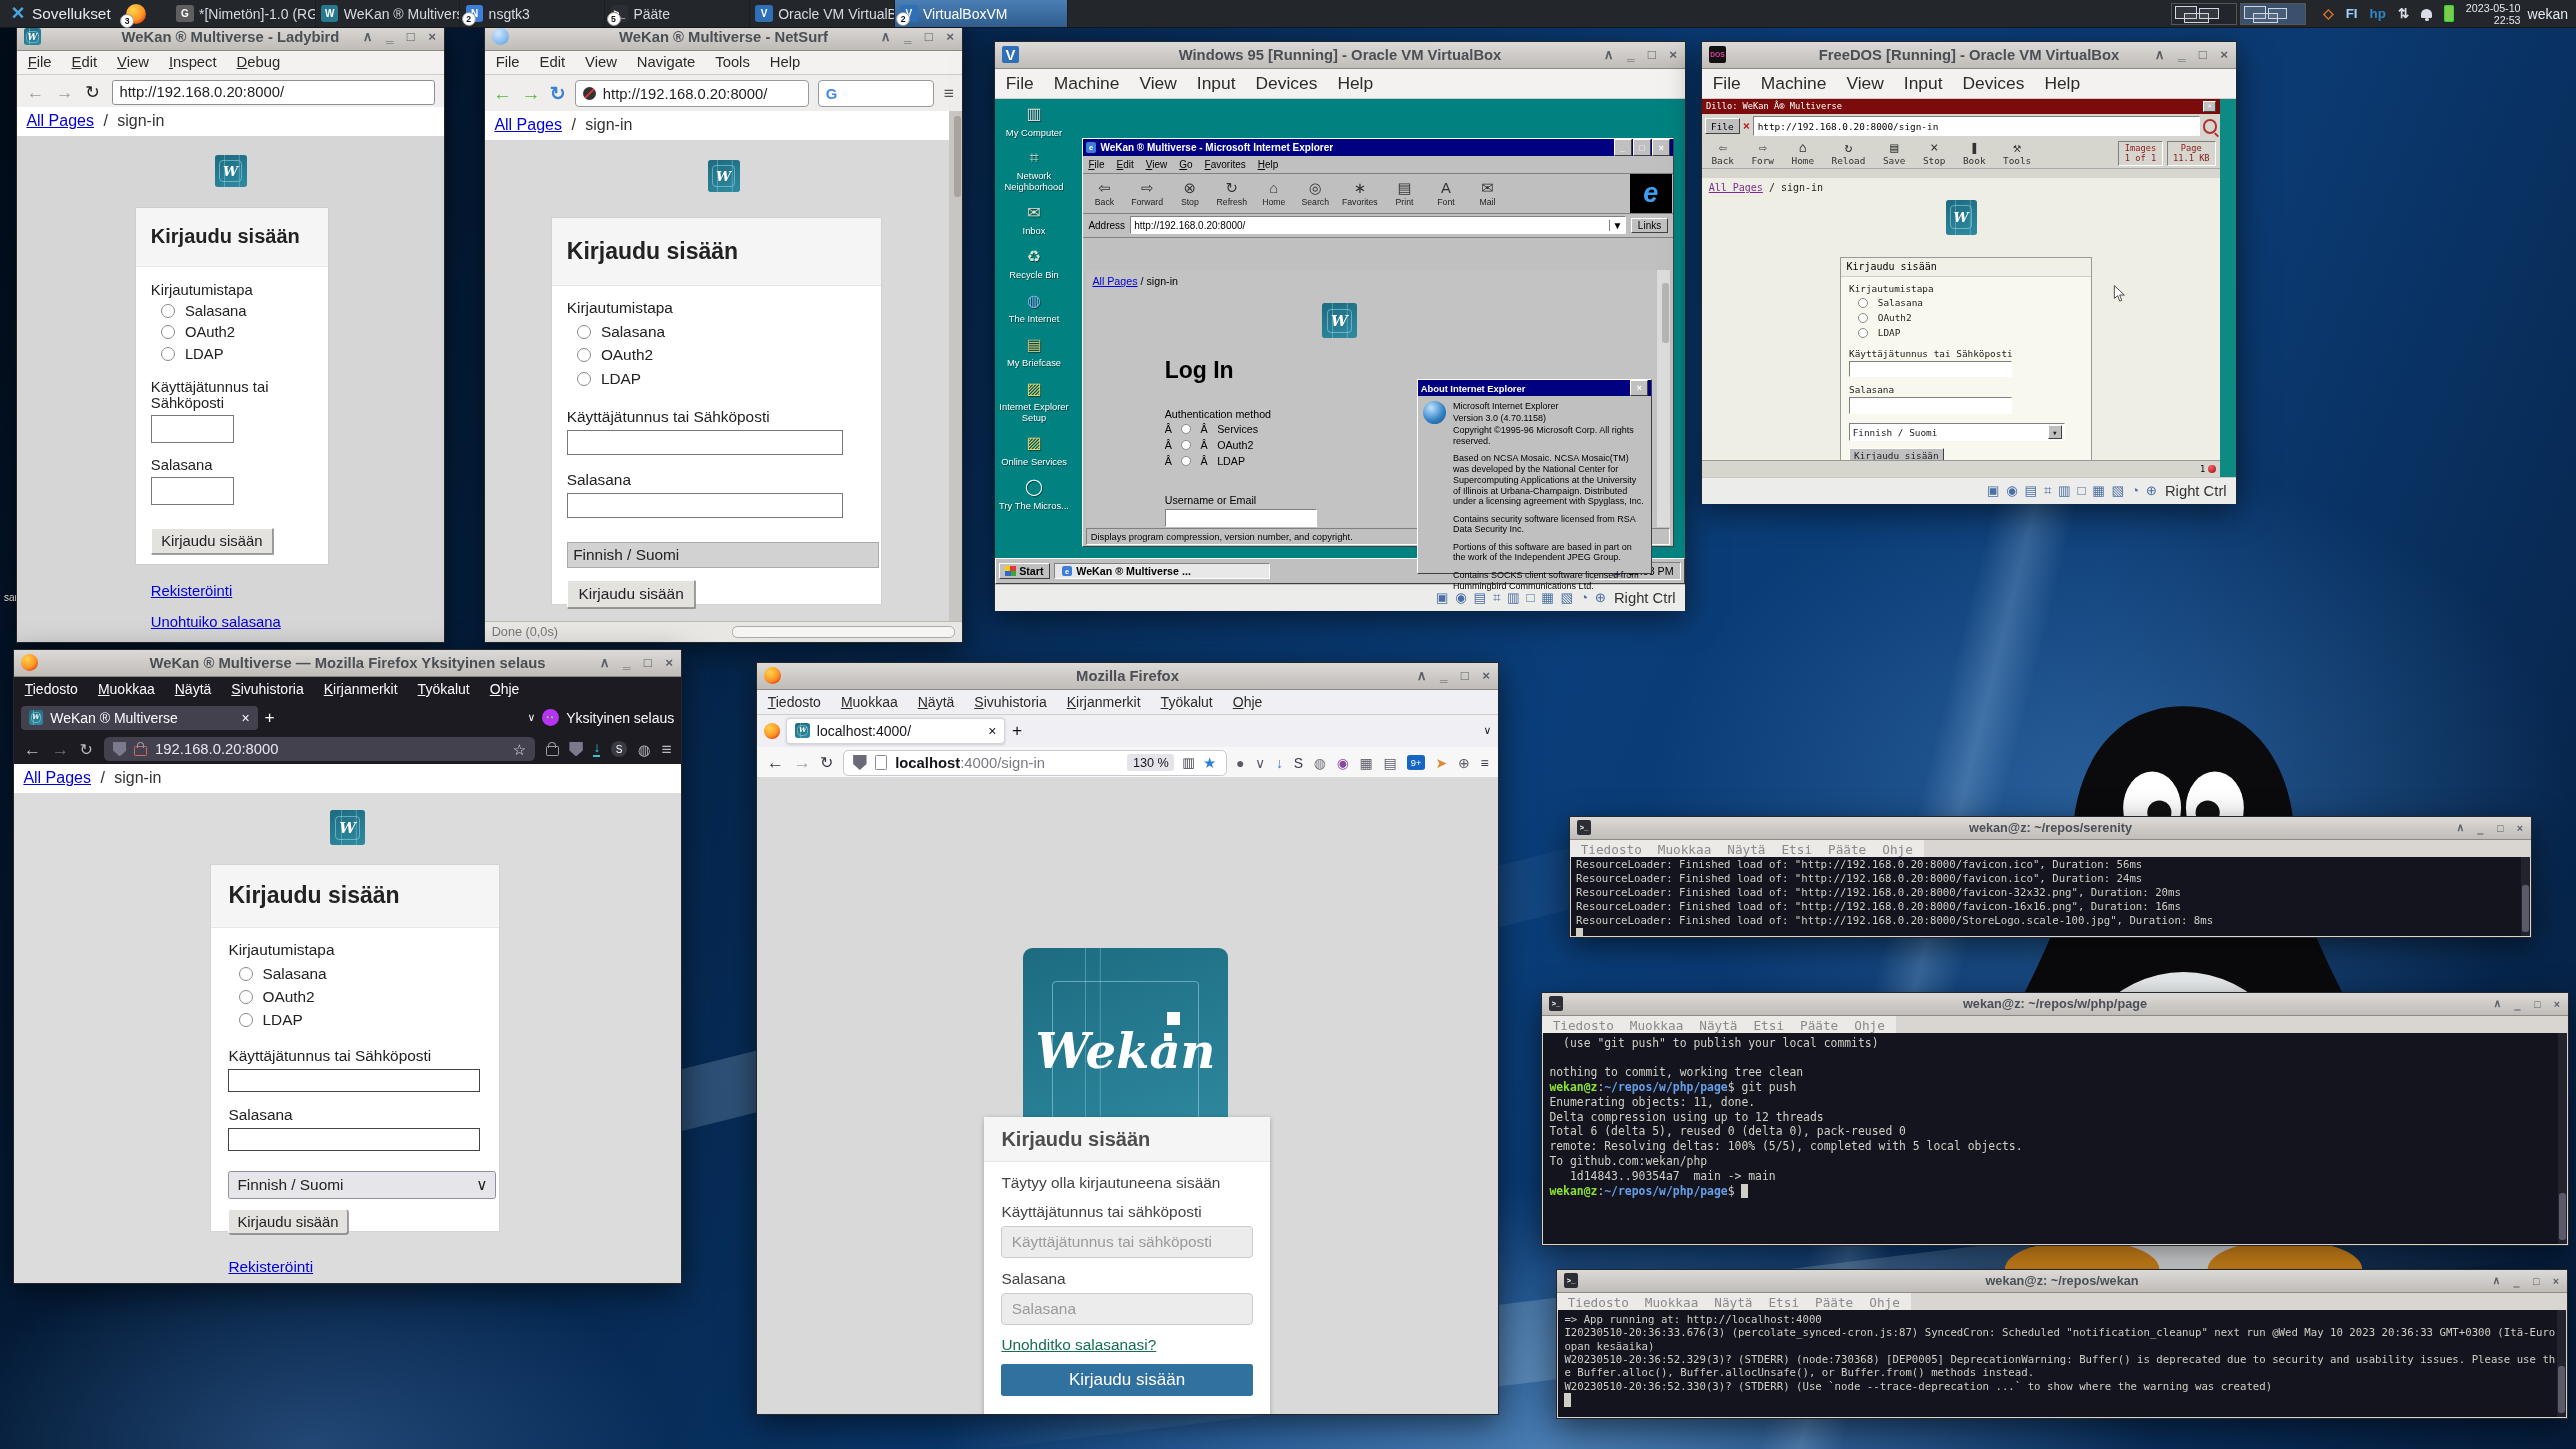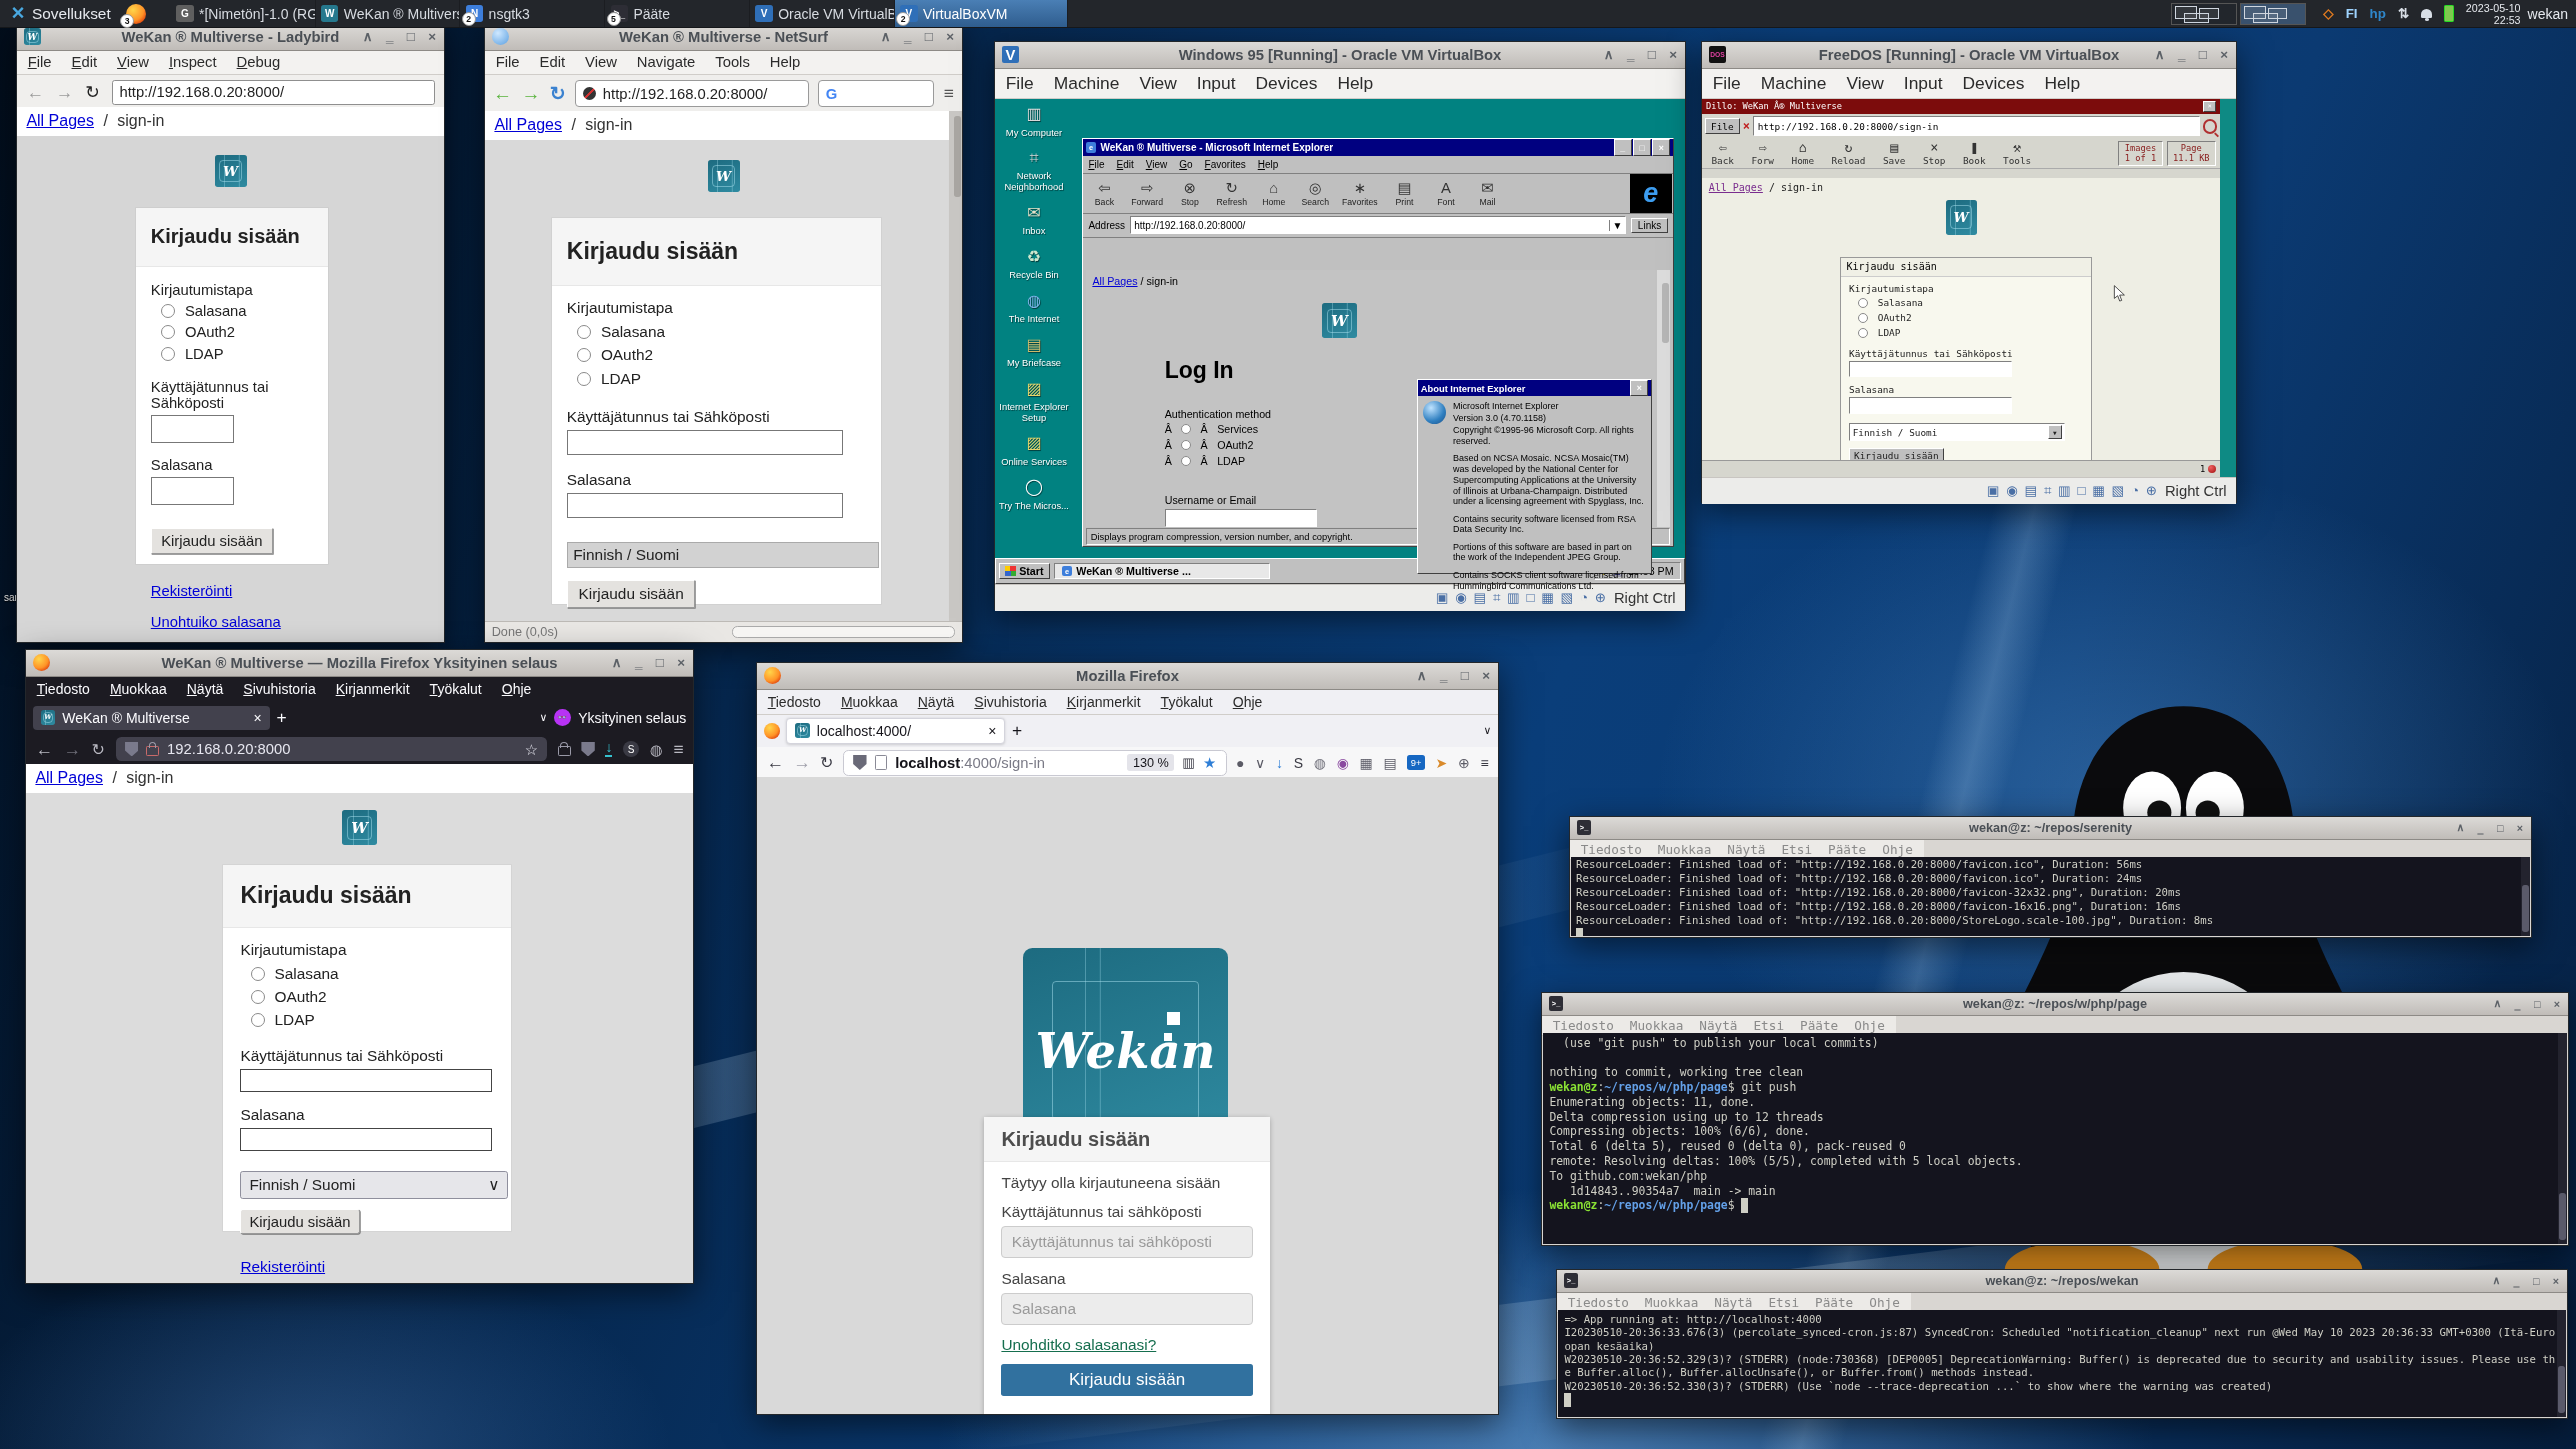--- a/index.html
+++ b/index.html
@@ -638,21 +638,21 @@
         <span class="g">□</span>
         <span class="g">▦</span>
         <span class="g">▧</span>
         <span class="g">◔</span>
         <span class="g">⊕</span>
       </span>
     <span>Right Ctrl</span>
   </div>
 </section>
 
-<section class="xw" id="w-ffpriv" style="left:25px;top:649px;width:667px;height:633px">
+<section class="xw" id="w-ffpriv" style="left:13px;top:649px;width:667px;height:633px">
   <div class="xtitle">
     <span class="ticon ffball" style="width:17.4px;height:17.4px"></span>
     <span class="tlabel">WeKan ® Multiverse — Mozilla Firefox Yksityinen selaus</span>
     <span class="xbtns">
         <span>∧</span>
         <span>‗</span>
         <span>□</span>
         <span>×</span>
       </span>
   </div>
@@ -878,21 +878,20 @@
       <span style="cursor: default;">Pääte</span>
       <span style="cursor: default;">Ohje</span>
     </nav>
   <div class="term" style="position:absolute;left:0.7px;right:0.7px;top:40px;bottom:0.7px;font-size:11.4px;line-height:14.8px;padding:2.7px 6.7px">
       <div class="tline"><span>  (use "git push" to publish your local commits)</span></div>
       <div class="tline">&nbsp;</div>
       <div class="tline"><span>nothing to commit, working tree clean</span></div>
       <div class="tline"><span class="tg">wekan@z</span><span>:</span><span class="tb">~/repos/w/php/page</span><span>$ git push</span></div>
       <div class="tline"><span>Enumerating objects: 11, done.</span></div>
       <div class="tline"><span>Delta compression using up to 12 threads</span></div>
-      <div class="tline"><span>Compressing objects: 100% (6/6), done.</span></div>
       <div class="tline"><span>Total 6 (delta 5), reused 0 (delta 0), pack-reused 0</span></div>
       <div class="tline"><span>remote: Resolving deltas: 100% (5/5), completed with 5 local objects.</span></div>
       <div class="tline"><span>To github.com:wekan/php</span></div>
       <div class="tline"><span>   1d14843..90354a7  main -&gt; main</span></div>
       <div class="tline"><span class="tg">wekan@z</span><span>:</span><span class="tb">~/repos/w/php/page</span><span>$ </span><span class="cur"> </span></div>
     </div>
   <div class="tscroll" style="top:40px;bottom:0.7px;right:0.7px">
       <i></i>
     </div>
 </section>

